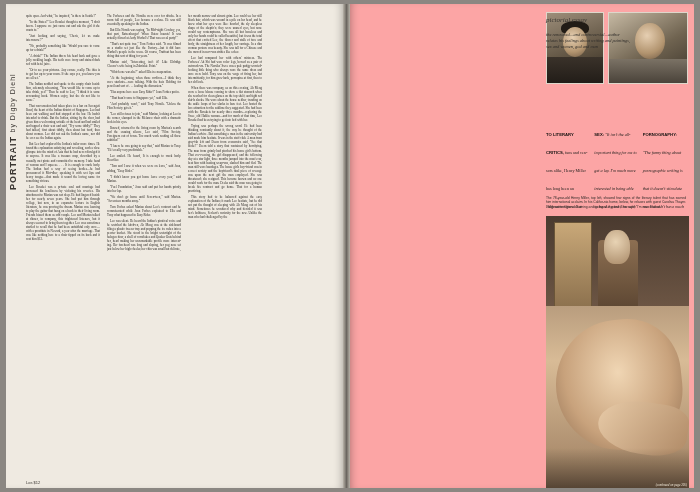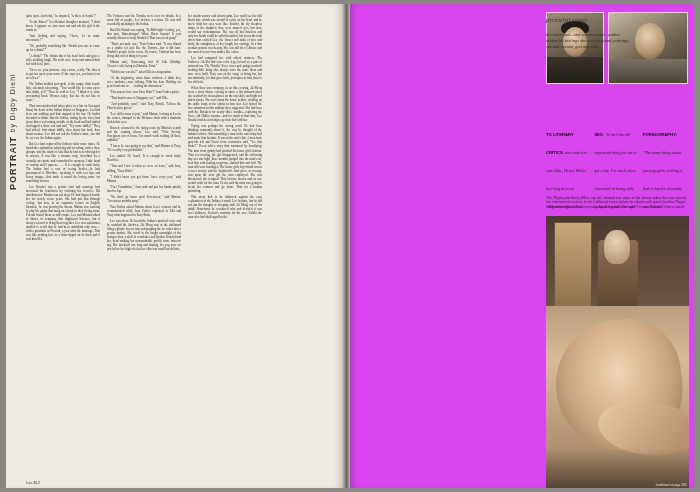--- a/index.html
+++ b/index.html
@@ -24,21 +24,21 @@
     position: absolute;
     left: 6px; top: 4px;
     width: 337px; height: 484px;
     background: #efeae1;
     box-shadow: inset -6px 0 10px -6px rgba(0,0,0,0.35);
   }
   .page-right {
     position: absolute;
     left: 350px; top: 4px;
     width: 344px; height: 484px;
-    background: #d946ef;
+    background: #fca5a5;
     box-shadow: inset 6px 0 10px -6px rgba(0,0,0,0.35);
   }
   .gutter {
     position: absolute;
     left: 343px; top: 4px;
     width: 7px; height: 484px;
     background: linear-gradient(to right,#b8b2a8,#6b6660,#b8b2a8);
   }
   
   .side-masthead {

